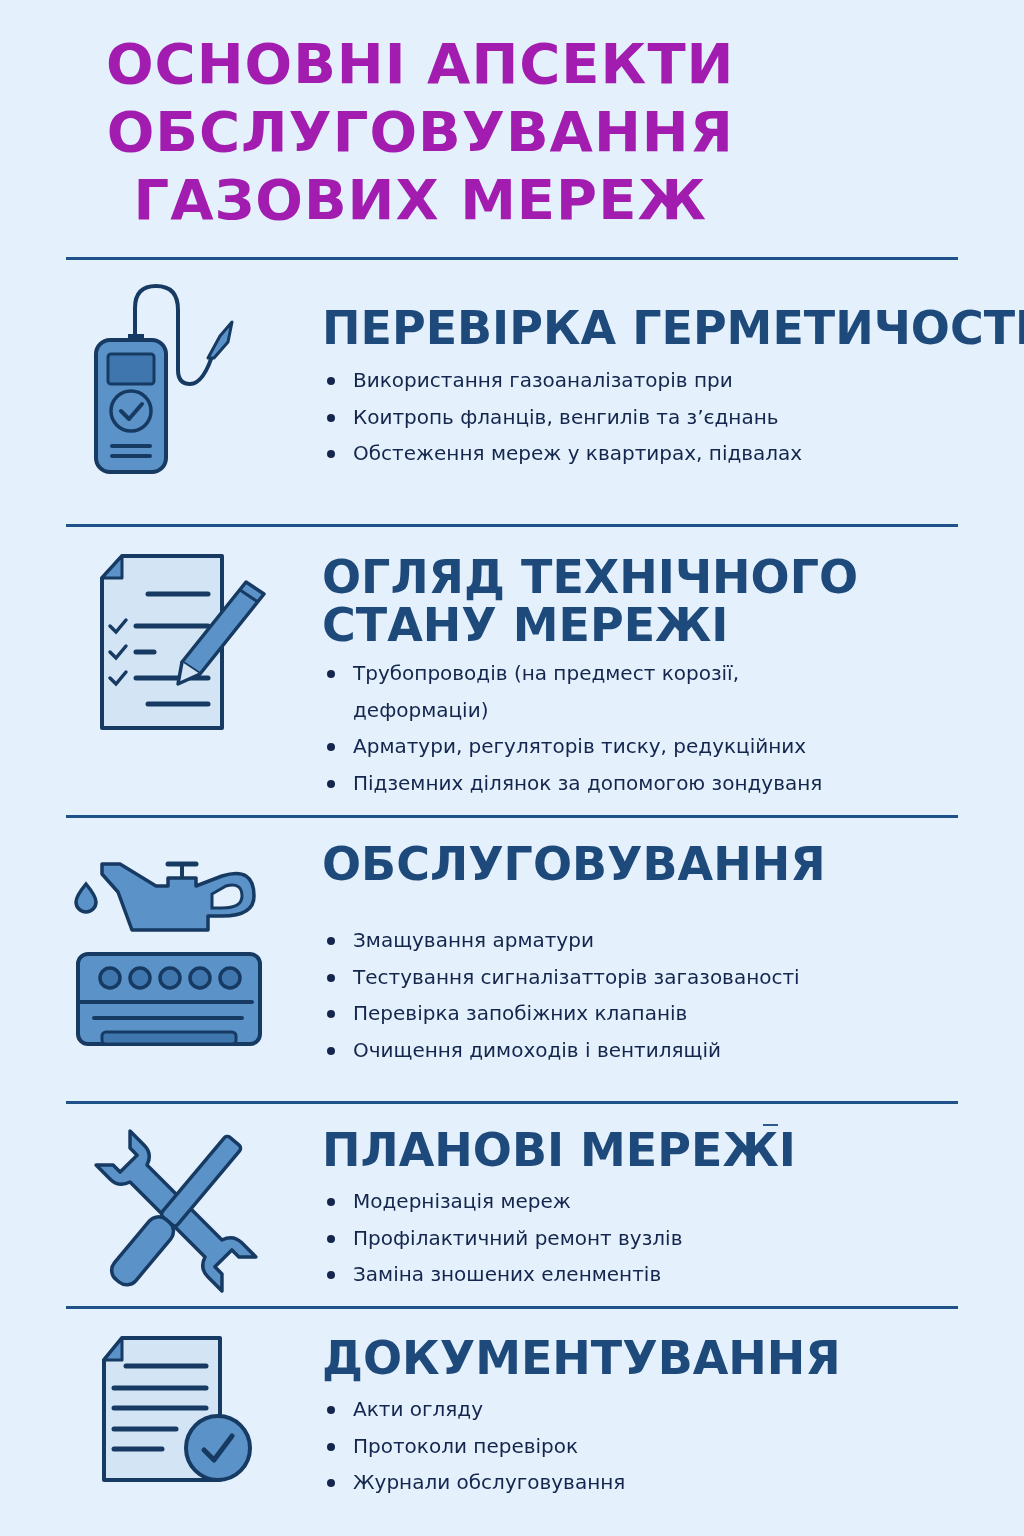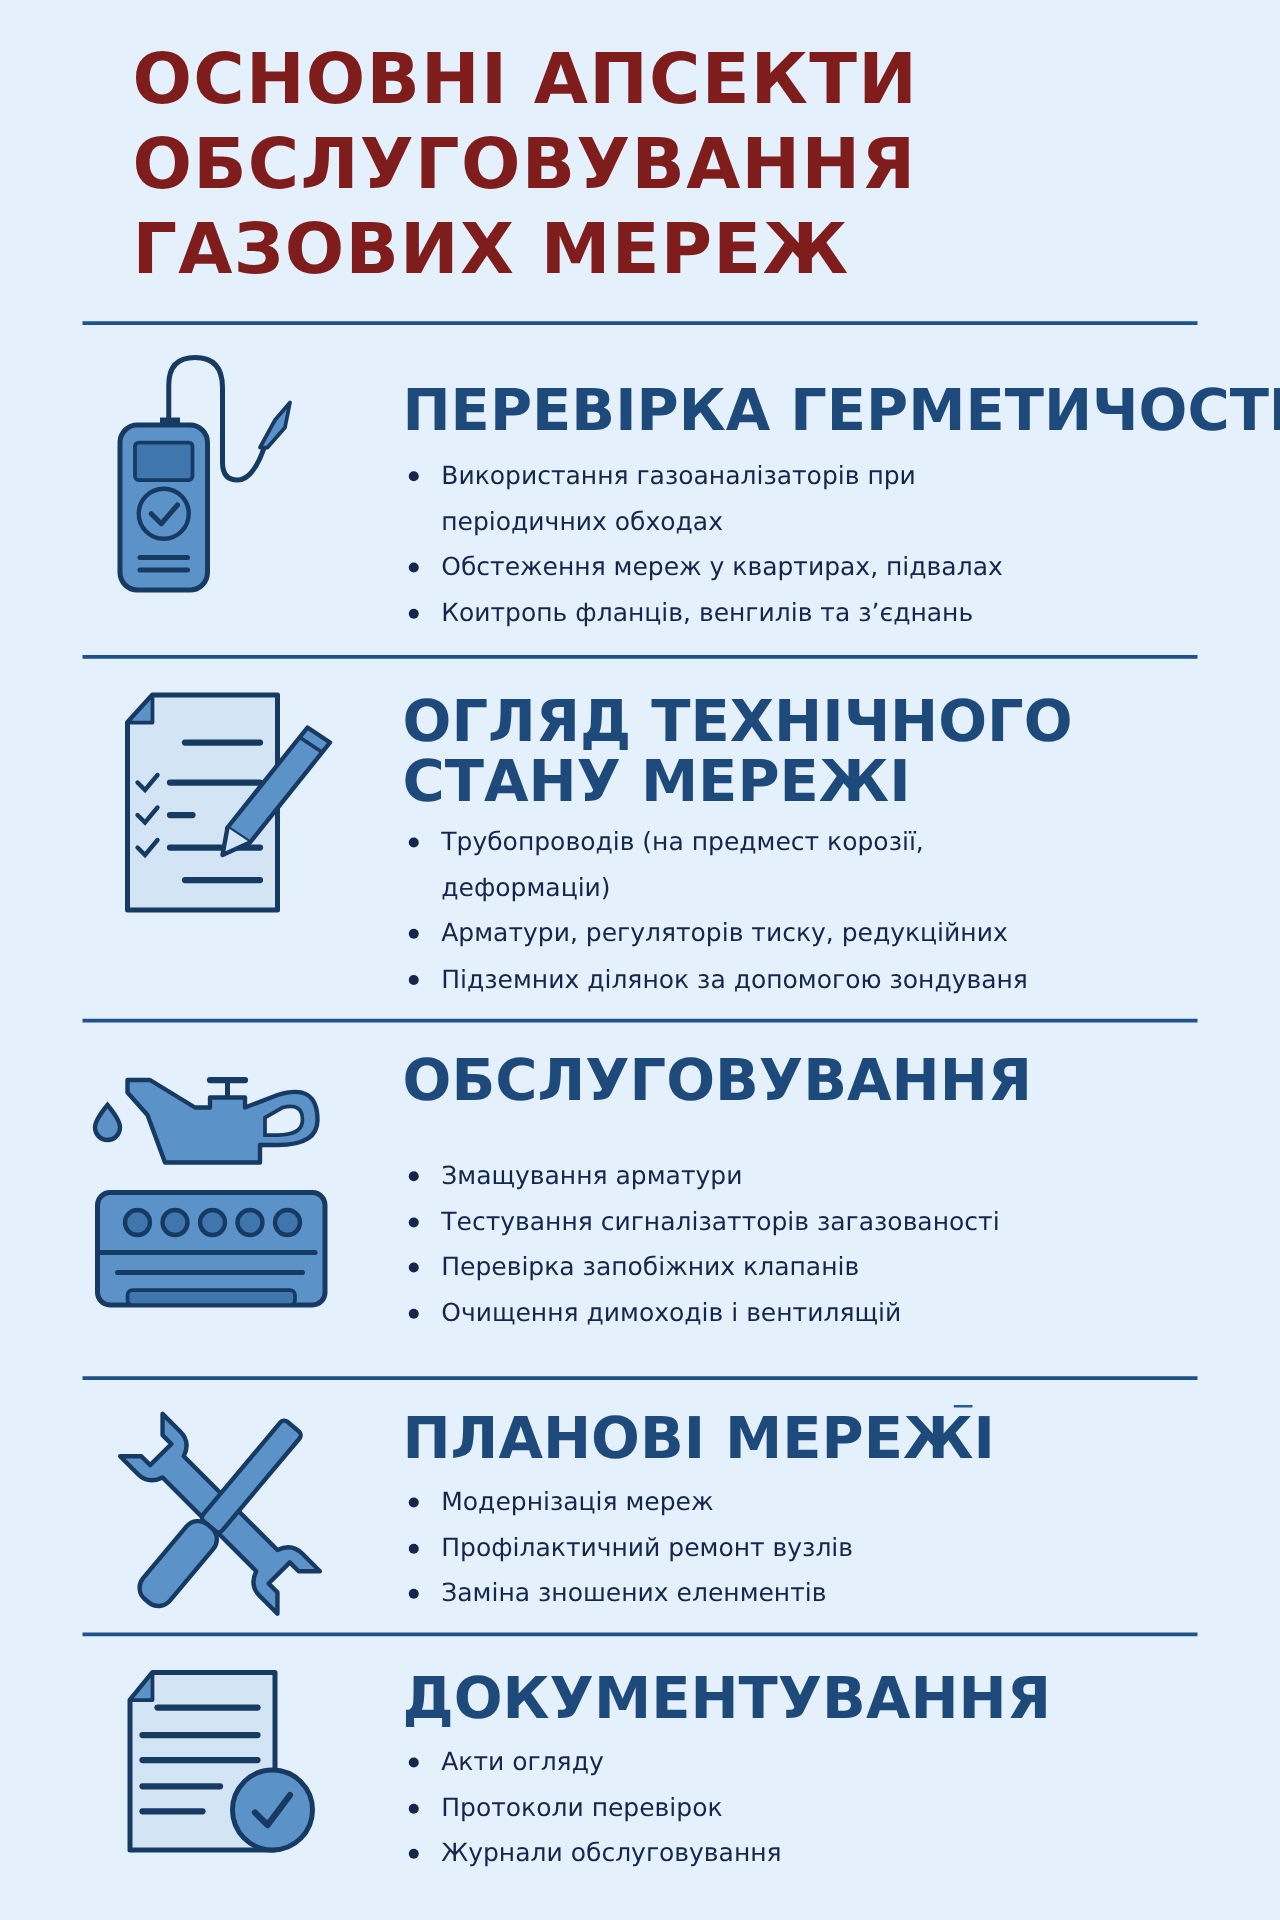--- a/index.html
+++ b/index.html
@@ -11,22 +11,23 @@
     position: relative;
     overflow: hidden;
   }
   .title {
     position: absolute;
     left: 106px; top: 30px;
     font-family: "DejaVu Sans", "Liberation Sans", sans-serif;
     font-weight: bold;
     font-size: 56px;
     line-height: 68px;
-    color: #7f1d1d;
+    color: #a21caf;
     letter-spacing: 1px;
+    text-align: center;
   }
   .title div { white-space: nowrap; }
   .divider {
     position: absolute;
     left: 66px; width: 892px; height: 3px;
     background: #1e5288;
   }
   .icon { position: absolute; }
   .heading {
     position: absolute;
@@ -88,23 +89,22 @@
     <circle cx="41" cy="131" r="20" fill="#5b93c9" stroke="#173a63" stroke-width="3.5"></circle>
     <path d="M31 131 L39 139 L52 124" fill="none" stroke="#173a63" stroke-width="4" stroke-linecap="round" stroke-linejoin="round"></path>
     <line x1="22" y1="166" x2="60" y2="166" stroke="#173a63" stroke-width="4" stroke-linecap="round"></line>
     <line x1="22" y1="176" x2="60" y2="176" stroke="#173a63" stroke-width="4" stroke-linecap="round"></line>
   </svg>
   <div class="heading" style="top:304px">
     <div>ПЕРЕВІРКА ГЕРМЕТИЧОСТІ</div>
   </div>
   <ul class="bullets" style="top:362px">
     <li>Використання газоаналізаторів при</li>
-    <li class="cont">періодичних обходах</li>
+    <li>Коитропь фланців, венгилів та з’єднань</li>
     <li>Обстеження мереж у квартирах, підвалах</li>
-    <li>Коитропь фланців, венгилів та з’єднань</li>
   </ul>
 </div>
 
 <div class="divider" style="top:524px"></div>
 
 <div>
   <svg class="icon" style="left:96px;top:552px" width="180" height="182" viewBox="0 0 180 182">
     <path d="M26 4 H126 V176 H6 V26 Z" fill="#d3e5f5" stroke="#173a63" stroke-width="4" stroke-linejoin="round"></path>
     <path d="M6 26 L26 26 L26 4 Z" fill="#5b93c9" stroke="#173a63" stroke-width="3" stroke-linejoin="round"></path>
     <line x1="52" y1="42" x2="112" y2="42" stroke="#173a63" stroke-width="5" stroke-linecap="round"></line>

